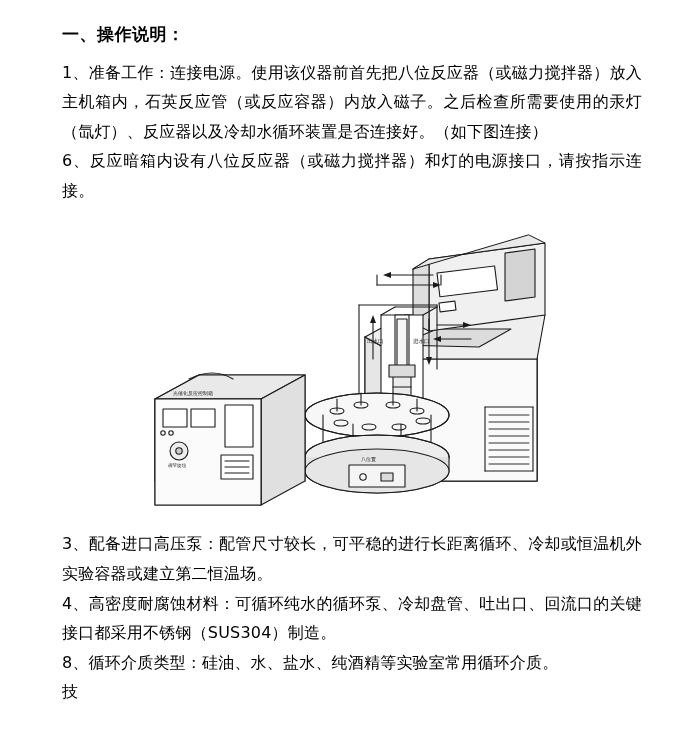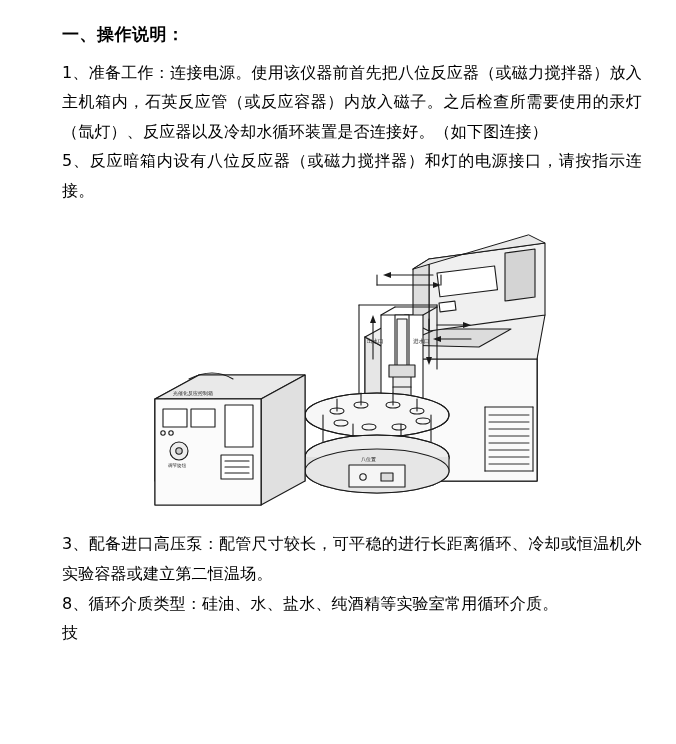--- a/index.html
+++ b/index.html
@@ -54,21 +54,21 @@
   }
 </style>
 </head>
 <body>
 
 <div class="page">
 
   <h1 class="doc-title">一、操作说明：</h1>
 
   <p class="para">1、准备工作：连接电源。使用该仪器前首先把八位反应器（或磁力搅拌器）放入主机箱内，石英反应管（或反应容器）内放入磁子。之后检查所需要使用的汞灯（氙灯）、反应器以及冷却水循环装置是否连接好。（如下图连接）</p>
-  <p class="para">5、反应暗箱内设有八位反应器（或磁力搅拌器）和灯的电源接口，请按指示连接。</p>
+  <p class="para">6、反应暗箱内设有八位反应器（或磁力搅拌器）和灯的电源接口，请按指示连接。</p>
 
   <div class="figure-wrap">
     <svg class="figure" viewBox="0 0 430 300">
       <g fill="none" stroke="#1a1a1a" stroke-width="1.1" stroke-linejoin="round" stroke-linecap="round">
 
         <polygon points="228,118 312,90 400,90 400,262 268,262 268,140" fill="#f2f2f2"></polygon>
         <polygon points="228,118 268,140 268,262 228,240" fill="#e4e4e4"></polygon>
         <polygon points="268,140 268,262 400,262 400,90 312,90" fill="#fbfbfb"></polygon>
 
         <rect x="268" y="140" width="132" height="122" fill="#fafafa"></rect>
@@ -200,17 +200,18 @@
         <text x="224" y="242" font-size="5" fill="#1a1a1a" stroke="none">八位置</text>
         <circle cx="226" cy="258" r="3.2"></circle>
         <rect x="244" y="254" width="12" height="8" fill="#dcdcdc"></rect>
 
       </g>
     </svg>
   </div>
 
   <div class="tail">
     <p class="para">3、配备进口高压泵：配管尺寸较长，可平稳的进行长距离循环、冷却或恒温机外实验容器或建立第二恒温场。</p>
+    <p class="para">4、高密度耐腐蚀材料：可循环纯水的循环泵、冷却盘管、吐出口、回流口的关键接口都采用不锈钢（SUS304）制造。</p>
     <p class="para">8、循环介质类型：硅油、水、盐水、纯酒精等实验室常用循环介质。</p>
     <p class="para">技</p>
   </div>
 
 </div>
 
 </body></html>

